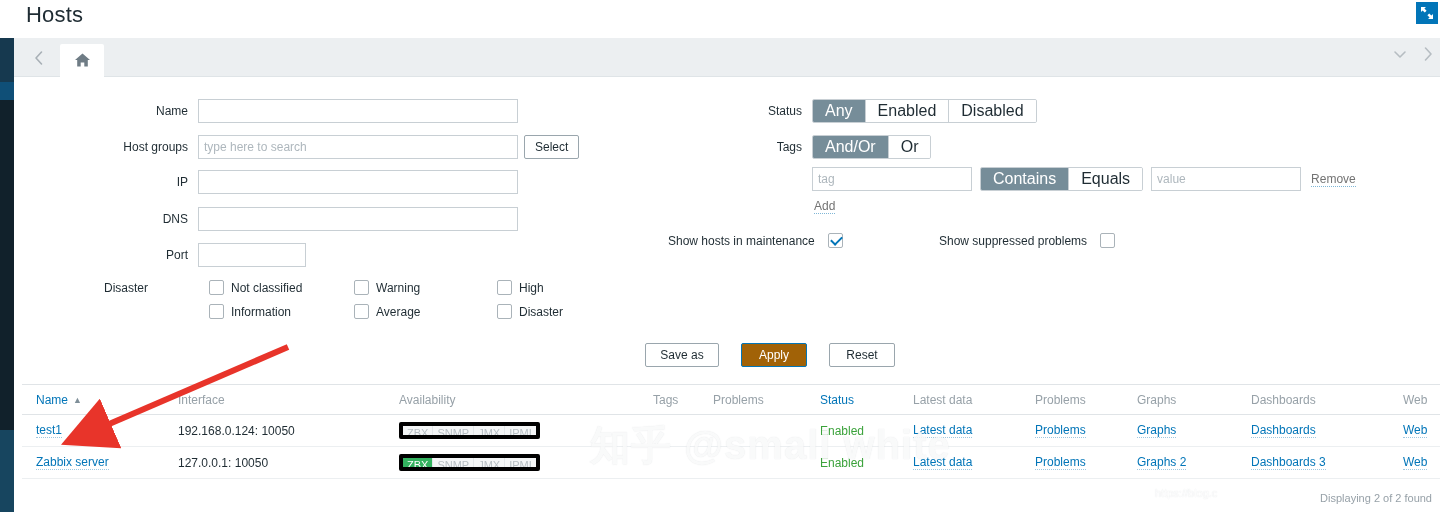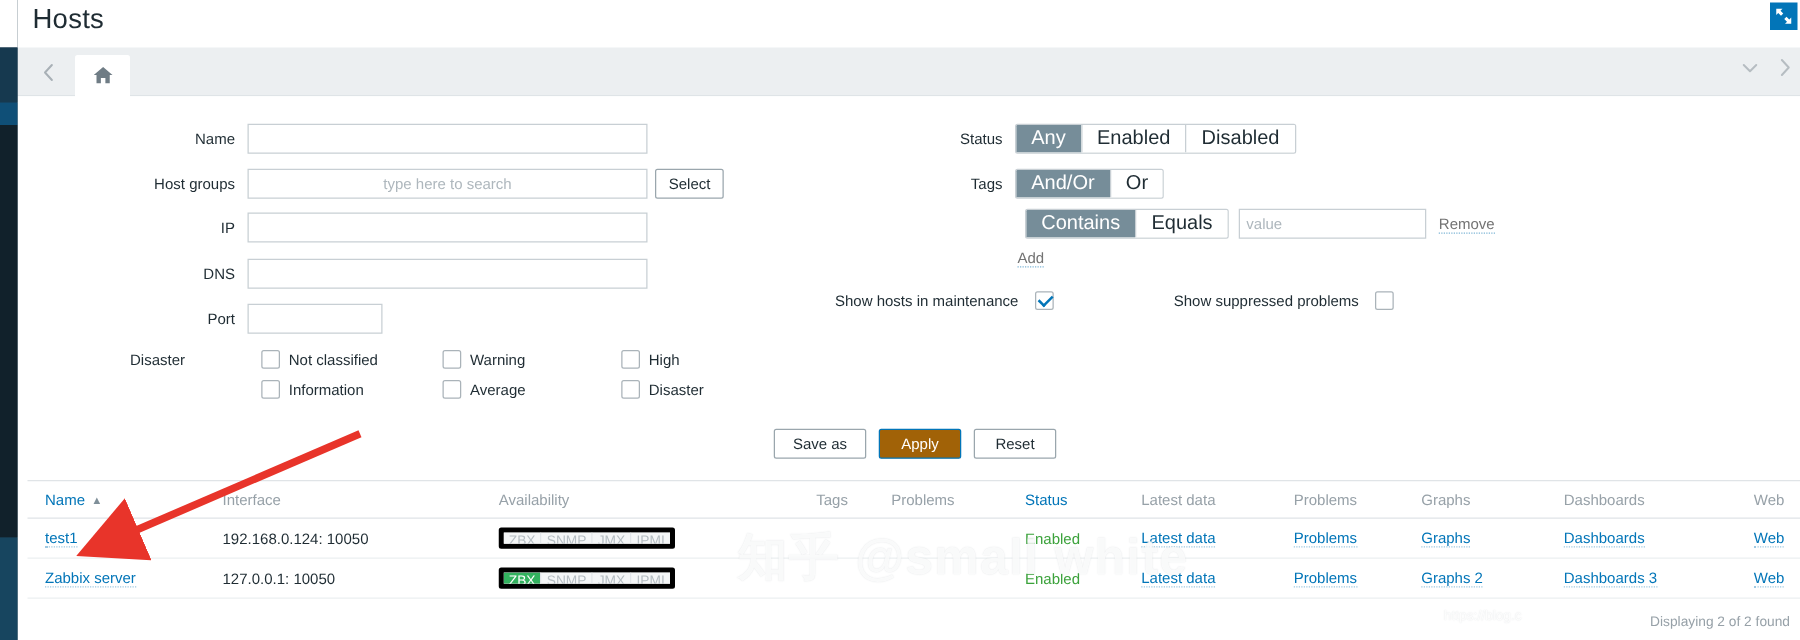--- a/index.html
+++ b/index.html
@@ -199,21 +199,21 @@
 
 <div class="filter">
 
   <div class="frow" style="left:84px; top:22px; width:440px;">
     <div class="flabel" style="width:100px;">Name</div>
     <input class="finput" style="width: 320px;" value="">
   </div>
 
   <div class="frow" style="left:84px; top:58px; width:500px;">
     <div class="flabel" style="width:100px;">Host groups</div>
-    <input class="finput" style="width: 320px; text-align: center;" placeholder="type here to search">
+    <input class="finput" style="width: 320px;" placeholder="type here to search">
     <button class="btn" style="margin-left:6px;">Select</button>
   </div>
 
   <div class="frow" style="left:84px; top:93px; width:440px;">
     <div class="flabel" style="width:100px;">IP</div>
     <input class="finput" style="width: 320px;" value="">
   </div>
 
   <div class="frow" style="left:84px; top:130px; width:440px;">
     <div class="flabel" style="width:100px;">DNS</div>
@@ -258,41 +258,42 @@
 
   <div class="frow" style="left:690px; top:58px;">
     <div class="flabel" style="width:108px;">Tags</div>
     <div class="seg">
       <div class="on">And/Or</div>
       <div>Or</div>
     </div>
   </div>
 
   <div class="frow" style="left:798px; top:90px;">
+    <input class="finput" style="width: 160px;" placeholder="tag">
     <div class="seg" style="margin-left:8px;">
       <div class="on">Contains</div>
       <div>Equals</div>
     </div>
     <input class="finput" style="width: 150px; margin-left: 8px;" placeholder="value">
     <a class="lnk" style="margin-left:10px;">Remove</a>
   </div>
   <a class="lnk" style="position:absolute; left:800px; top:122px;">Add</a>
 
   <div style="position:absolute; left:654px; top:156px;">
     <span class="cbx-lbl" style="margin-left:0;">Show hosts in maintenance</span>
     <span class="cbx checked" style="margin-left:10px;"></span>
   </div>
   <div style="position:absolute; left:925px; top:156px;">
     <span class="cbx-lbl" style="margin-left:0;">Show suppressed problems</span>
     <span class="cbx" style="margin-left:10px;"></span>
   </div>
 
   <div class="filter-sep"></div>
 
-  <div style="position:absolute; left:605px; top:266px; display:flex; gap:10px;">
+  <div style="position:absolute; left:631px; top:266px; display:flex; gap:22px;">
     <button class="btn" style="width:74px;">Save as</button>
     <button class="btn btn-primary" style="width:66px;">Apply</button>
     <button class="btn" style="width:66px;">Reset</button>
   </div>
 </div>
 
 <div class="table">
 
   <div class="thead">
     <div class="cell th sortable" style="left:14px;">

